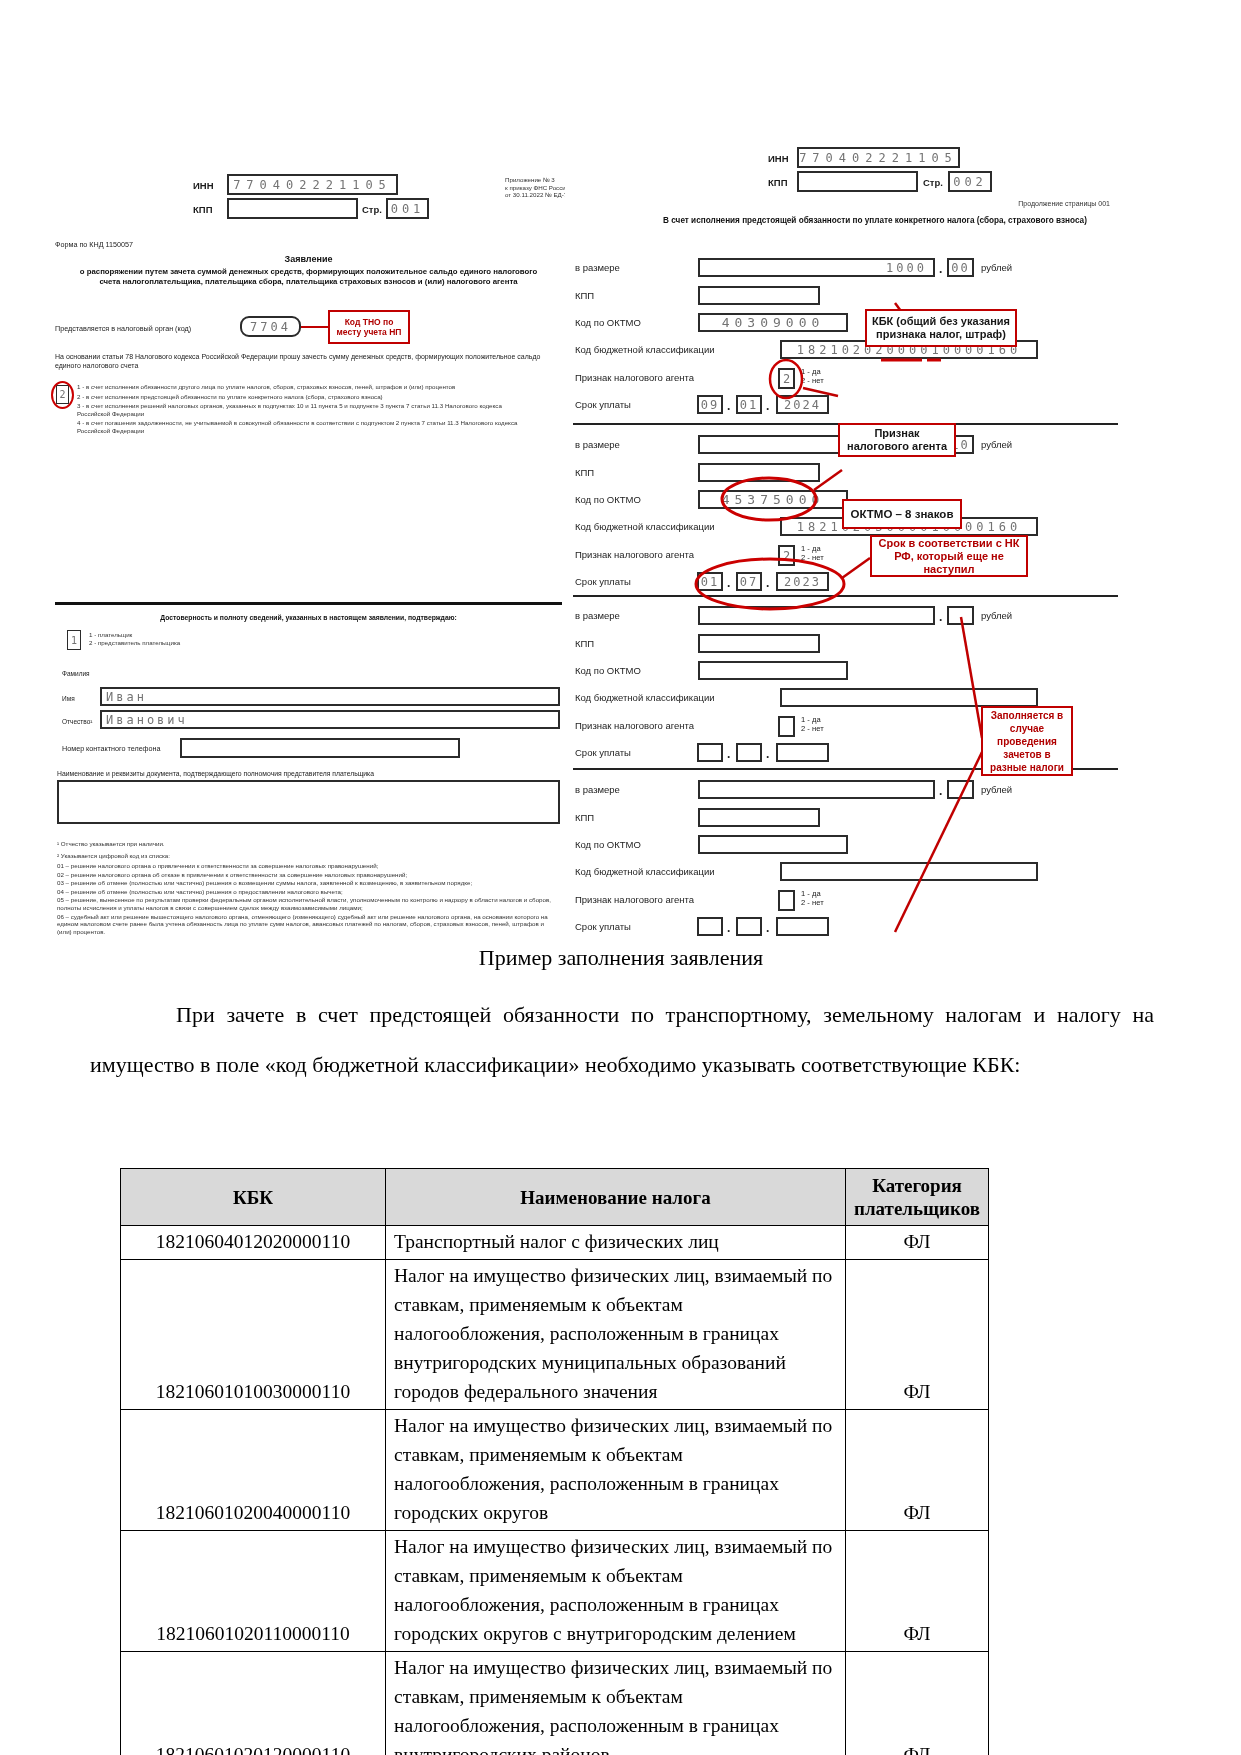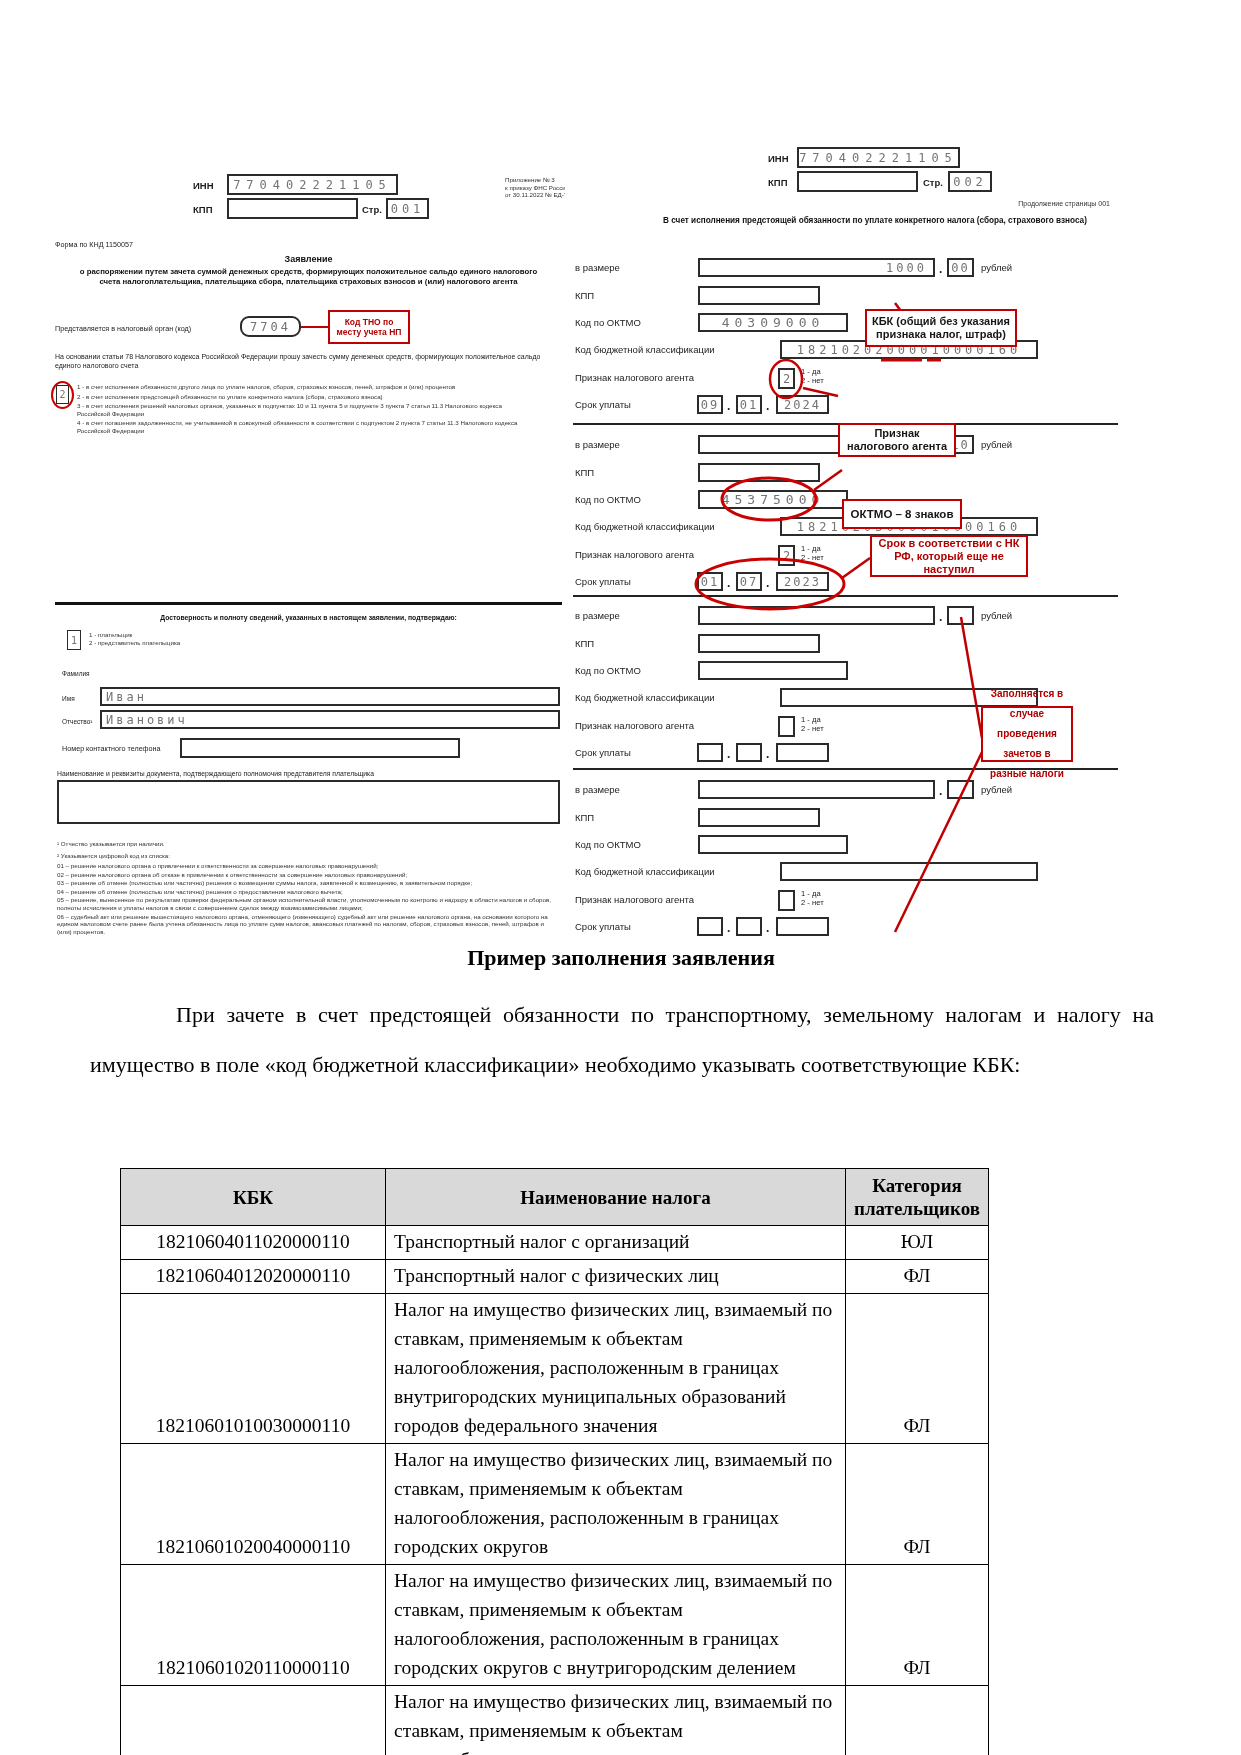--- a/index.html
+++ b/index.html
@@ -28,21 +28,21 @@
   .red-ellipse { position:absolute; border:2.5px solid #cb0000; border-radius:50%; z-index:5; }
   .red-hline { position:absolute; border-top:2.5px solid #c00000; z-index:5; }
 
   .divider { position:absolute; border-top:2px solid #222; }
   .thick-line { position:absolute; border-top:3px solid #111; }
 
   svg.overlay { position:absolute; left:0; top:0; z-index:4; pointer-events:none; }
 
   
   .caption { position:absolute; left:90px; top:945px; width:1062px; text-align:center;
-             font-family:"Liberation Serif", serif; font-weight:bold; font-size:22px; color:#000; }
+             font-family:"Liberation Serif", serif; font-weight:normal; font-size:22px; color:#000; }
   .para { position:absolute; left:90px; top:990px; width:1064px; font-family:"Liberation Serif", serif;
           font-size:22px; line-height:50px; text-align:justify; text-indent:86px; color:#000; }
 
   
   table.kbk { position:absolute; left:120px; top:1168px; width:868px; border-collapse:collapse;
               font-family:"Liberation Serif", serif; color:#000; table-layout:fixed; }
   table.kbk th, table.kbk td { border:1.5px solid #000; }
   table.kbk th { background:#d9d9d9; font-weight:bold; font-size:19px; line-height:23px; text-align:center; padding:5px 4px; }
   table.kbk td { font-size:19.5px; }
   td.c-kbk { text-align:center; vertical-align:bottom; padding:1px 4px 3px; line-height:28px; }
@@ -268,21 +268,21 @@
       <span class="dot" style="left:162px; top:141px;">.</span>
       <div class="box" style="left:171px; top:137px; width:26px; height:19px;"></div>
       <span class="dot" style="left:201px; top:141px;">.</span>
       <div class="box" style="left:211px; top:137px; width:53px; height:19px;"></div>
     </div>
 
     <div class="callout c-dark" style="left:300px; top:124px; width:152px; height:38px; font-size:11px; line-height:13px;">КБК (общий без указания признака налог, штраф)</div>
     <div class="callout c-dark" style="left:273px; top:238px; width:118px; height:34px; font-size:11px; line-height:13px;">Признак налогового агента</div>
     <div class="callout c-dark" style="left:277px; top:314px; width:120px; height:30px; font-size:11.5px;">ОКТМО – 8 знаков</div>
     <div class="callout c-red" style="left:305px; top:395px; width:158px; height:42px; font-size:11px; line-height:13px;">Срок в соответствии с НК РФ, который еще не наступил</div>
-    <div class="callout c-red" style="left:416px; top:566px; width:92px; height:56px; font-size:10px; line-height:20px;">Заполняется в случае проведения зачетов в разные налоги</div>
+    <div class="callout c-red" style="left:416px; top:566px; width:92px; height:70px; font-size:10px; line-height:13px;">Заполняется в случае проведения зачетов в разные налоги</div>
 
     <svg class="overlay" width="625" height="812" viewBox="0 0 625 812">
       <line x1="330" y1="163" x2="356" y2="198" stroke="#c00000" stroke-width="2.5"></line>
       <line x1="316" y1="220" x2="357" y2="220" stroke="#cb0000" stroke-width="3"></line>
       <line x1="362" y1="220" x2="376" y2="220" stroke="#cb0000" stroke-width="3"></line>
       <ellipse cx="221" cy="239" rx="16" ry="19" fill="none" stroke="#cb0000" stroke-width="2.5"></ellipse>
       <line x1="238" y1="248" x2="273" y2="256" stroke="#c00000" stroke-width="2.5"></line>
       <ellipse cx="204" cy="359" rx="47" ry="21" fill="none" stroke="#cb0000" stroke-width="3"></ellipse>
       <line x1="249" y1="350" x2="277" y2="330" stroke="#c00000" stroke-width="2.5"></line>
       <ellipse cx="205" cy="444" rx="74" ry="25" fill="none" stroke="#cb0000" stroke-width="3"></ellipse>
@@ -303,25 +303,20 @@
       </colgroup>
     <thead>
       <tr>
         <th>КБК</th>
         <th>Наименование налога</th>
         <th>Категория плательщиков</th>
       </tr>
     </thead>
     <tbody>
       <tr>
-        <td class="c-kbk">18210604011020000110</td>
-        <td class="c-name">Транспортный налог с организаций</td>
-        <td class="c-cat">ЮЛ</td>
-      </tr>
-      <tr>
         <td class="c-kbk">18210604012020000110</td>
         <td class="c-name">Транспортный налог с физических лиц</td>
         <td class="c-cat">ФЛ</td>
       </tr>
       <tr>
         <td class="c-kbk">18210601010030000110</td>
         <td class="c-name">Налог на имущество физических лиц, взимаемый по ставкам, применяемым к объектам налогообложения, расположенным в границах внутригородских муниципальных образований городов федерального значения</td>
         <td class="c-cat">ФЛ</td>
       </tr>
       <tr>

